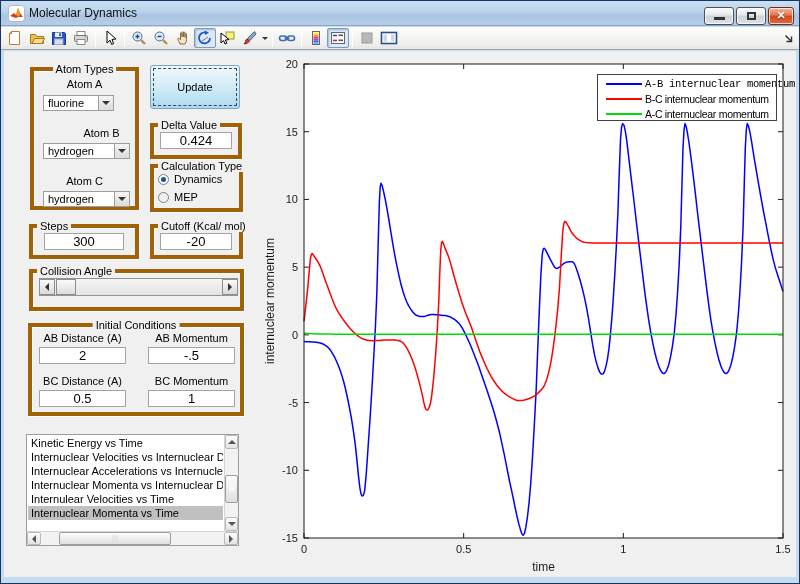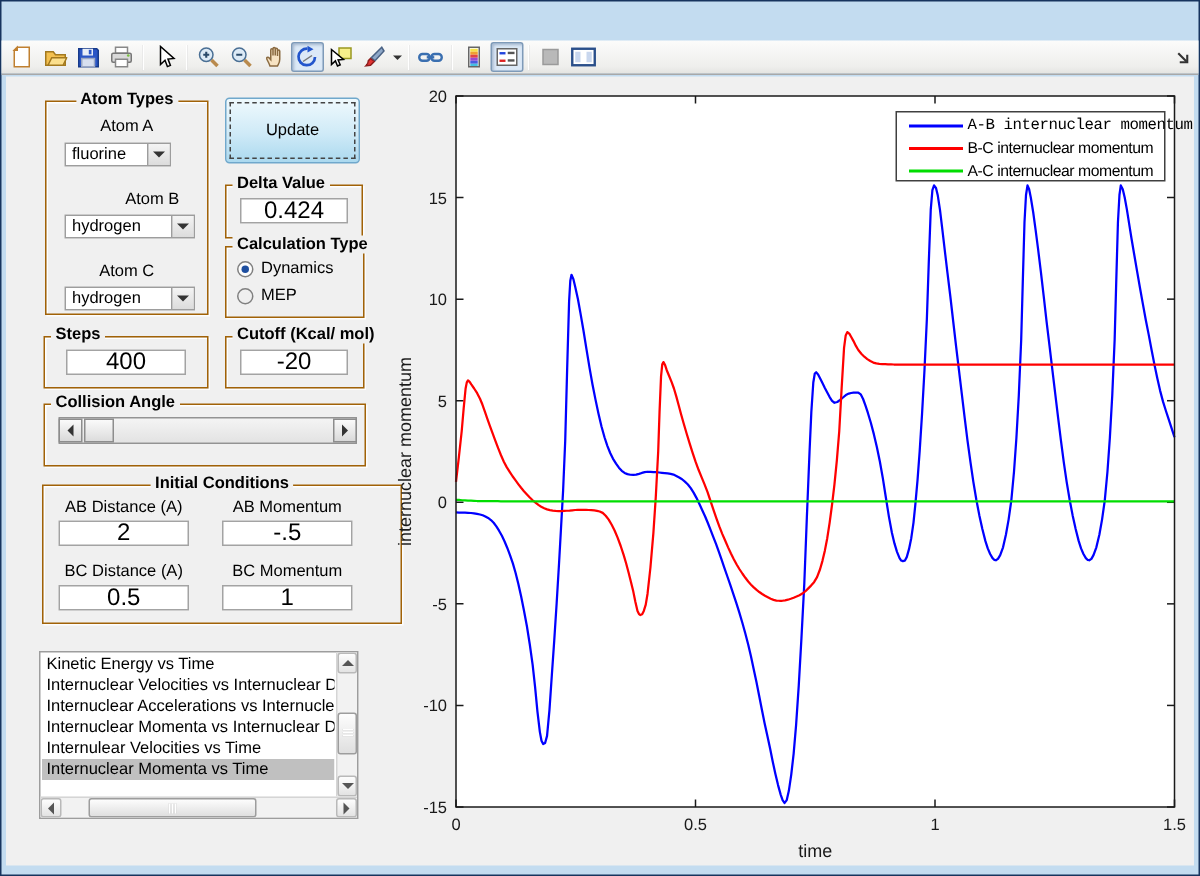--- a/index.html
+++ b/index.html
@@ -26,26 +26,26 @@
   background:linear-gradient(#fcfcfb, #eeeeec 80%, #e4e4e1); border-bottom:1px solid #a8a8a8;
   display:flex; align-items:center; padding-left:3px; }
 .tbtn { width:22px; height:20px; display:flex; align-items:center; justify-content:center; position:relative; }
 .tbtn.pressed { border:1px solid #7e9ab8; background:#dce9f7; box-shadow:inset 1px 1px 2px rgba(60,90,130,.35); border-radius:2px; }
 .tsep { width:1px; height:17px; background:#b3b3b3; border-right:1px solid #fff; margin:0 3px; }
 .tb-dd { width:9px; height:20px; display:flex; align-items:center; justify-content:center; }
 .overflow-arrow { position:absolute; right:6px; top:7px; }
 
 .figure { position:absolute; left:3px; top:50px; right:3px; bottom:6px; background:#f0f0f0; }
 
-.group { position:absolute; border:1px solid #a16207; box-shadow:1px 1px 0 #fff inset, 1px 1px 0 #fdfdfd;font-weight:bold; }
+.group { position:absolute; border:4px solid #a16207; box-shadow:1px 1px 0 #fff inset, 1px 1px 0 #fdfdfd; }
 .gtitle { position:absolute; top:-8px; background:#f0f0f0; padding:0 3px; white-space:nowrap; }
 .gtitle.center { left:50%; transform:translateX(-50%); }
 .gtitle.left { left:4px; }
 .clabel { position:absolute; text-align:center; white-space:nowrap; }
-.tfield { position:absolute; background:#fff; border:1px solid #a3a3a3; text-align:center; font-size:16px; font-family:"Liberation Sans",sans-serif; color:#000; padding:0; }
+.tfield { position:absolute; background:#fff; border:1px solid #a3a3a3; text-align:center; font-size:13px; font-family:"Liberation Sans",sans-serif; color:#000; padding:0; }
 
 .combo { position:absolute; background:#fff; border:1px solid #9d9d9d; }
 .combo .cval { position:absolute; left:4px; top:1px; }
 .combo .cbtn { position:absolute; right:0; top:0; bottom:0; width:15px; border-left:1px solid #9d9d9d;
   background:linear-gradient(#f4f4f4,#dcdcdc); display:flex; align-items:center; justify-content:center; }
 .arrow-down { width:0; height:0; border-left:4px solid transparent; border-right:4px solid transparent; border-top:4px solid #333; }
 
 .update-btn { position:absolute; left:146px; top:14px; width:90px; height:44px; border:1px solid #70a8cc; border-radius:3px;
   background:linear-gradient(#eff9fd, #cfeaf7 55%, #abd9ef); }
 .update-btn .focus { position:absolute; inset:2px; border:1px dashed #444; }
@@ -81,20 +81,39 @@
 .legend { position:absolute; left:593px; top:23px; width:180px; height:47px; background:#fff; border:1px solid #404040; }
 .lg-row { position:absolute; left:0; width:100%; height:15px; }
 .lg-line { position:absolute; left:8px; top:7px; width:36px; height:2px; }
 .lg-label { position:absolute; left:47px; top:2px; font-size:10.5px; white-space:nowrap; letter-spacing:-0.3px; }
 </style>
 </head>
 <body>
 
 <div id="frame">
 
+  <div class="titlebar">
+    <svg class="app-icon" viewBox="0 0 17 17">
+      <rect x="0.5" y="0.5" width="16" height="16" rx="3" fill="#fff" stroke="#b0b8c4"></rect>
+      <path d="M2 11 L6 8 L8 10 L10 3 L12 8 L15 12 L10 12 L8 13 Z" fill="#d73c10"></path>
+      <path d="M10 3 L12 8 L11 12 L8 10 Z" fill="#f59d20"></path>
+    </svg>
+    <span class="wtitle">Molecular Dynamics</span>
+    <div class="winbtns">
+      <div class="wbtn">
+          <span class="glyph-min"></span>
+        </div>
+      <div class="wbtn">
+          <span class="glyph-max"></span>
+        </div>
+      <div class="wbtn close">
+          <span class="glyph-x">✕</span>
+        </div>
+    </div>
+  </div>
 
   <div class="toolbar">
     <div class="tbtn">
       <svg width="16" height="16" viewBox="0 0 16 16">
         <path d="M4.5 1.5 h8 v13 h-10 v-11 z" fill="#fff" stroke="#c08030"></path>
         <path d="M4.5 1.5 l-2 2 h2 z" fill="#f5c36a" stroke="#c08030"></path>
       </svg>
     </div>
     <div class="tbtn">
       <svg width="16" height="16" viewBox="0 0 16 16">
@@ -259,41 +278,41 @@
       <span>Dynamics</span>
     </div>
     <div class="radio-row" style="left:154px; top:140px;">
       <span class="radio unsel"></span>
       <span>MEP</span>
     </div>
 
     <div class="group" style="left:25px; top:173px; width:110px; height:35px;">
       <span class="gtitle left">Steps</span>
     </div>
-    <div class="tfield" style="left:40px; top:182px; width:80px; height:17px; line-height:15px;">400</div>
+    <div class="tfield" style="left:40px; top:182px; width:80px; height:17px; line-height:15px;">300</div>
 
     <div class="group" style="left:146px; top:173px; width:93px; height:35px;">
       <span class="gtitle left">Cutoff (Kcal/ mol)</span>
     </div>
     <div class="tfield" style="left:156px; top:182px; width:72px; height:17px; line-height:15px;">-20</div>
 
     <div class="group" style="left:25px; top:218px; width:215px; height:42px;">
       <span class="gtitle left">Collision Angle</span>
     </div>
     <div class="slider" style="left:35px; top:227px; width:199px; height:18px;">
       <span class="sl-arrow" style="left:-1px;">
           <span class="tri-left"></span>
         </span>
       <span class="sl-thumb" style="left:16px; width:20px;"></span>
       <span class="sl-arrow" style="right:-1px;">
           <span class="tri-right"></span>
         </span>
     </div>
 
-    <div class="group" style="left:24px; top:272px; width:240px; height:93px;">
+    <div class="group" style="left:24px; top:272px; width:216px; height:93px;">
       <span class="gtitle center">Initial Conditions</span>
     </div>
     <div class="clabel" style="left:35px; top:281px; width:87px;">AB Distance (A)</div>
     <div class="clabel" style="left:144px; top:281px; width:87px;">AB Momentum</div>
     <div class="tfield" style="left:35px; top:296px; width:87px; height:17px; line-height:15px;">2</div>
     <div class="tfield" style="left:144px; top:296px; width:87px; height:17px; line-height:15px;">-.5</div>
     <div class="clabel" style="left:35px; top:324px; width:87px;">BC Distance (A)</div>
     <div class="clabel" style="left:144px; top:324px; width:87px;">BC Momentum</div>
     <div class="tfield" style="left:35px; top:339px; width:87px; height:17px; line-height:15px;">0.5</div>
     <div class="tfield" style="left:144px; top:339px; width:87px; height:17px; line-height:15px;">1</div>

